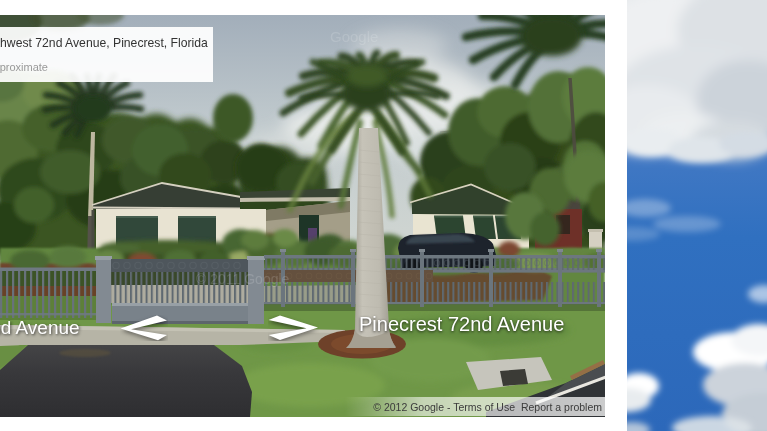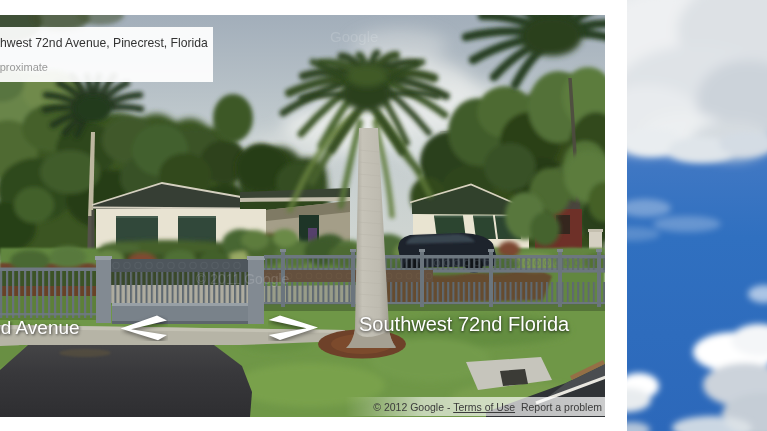--- a/index.html
+++ b/index.html
@@ -472,24 +472,24 @@
 <div class="ovl" style="left:-31px;top:303px;font-size:19px;line-height:19px;color:#fff;white-space:nowrap;text-shadow:1px 1px 3px rgba(0,0,0,0.7)">72nd Avenue</div>
 
 <svg class="ovl" style="left:120px;top:300px" width="48" height="26" viewBox="0 0 48 26">
       <path d="M0.5,13.5 L37,0.5 L47,5.5 L11,14.2 L47,20 L38,25.3 Z" fill="#fff" filter="drop-shadow(1px 2px 2px rgba(0,0,0,0.5))"></path>
     </svg>
 
 <svg class="ovl" style="left:268px;top:300px" width="51" height="26" viewBox="0 0 51 26">
       <path d="M50,12.5 L12,0.5 L0.5,5 L38.5,13.2 L0.5,20 L12,25 Z" fill="#fff" filter="drop-shadow(-1px 2px 2px rgba(0,0,0,0.5))"></path>
     </svg>
 
-<div class="ovl" style="left:359px;top:299px;font-size:20px;line-height:20px;color:#fff;white-space:nowrap;text-shadow:0 1px 3px rgba(0,0,0,0.75)">Southwest 72nd Florida</div>
+<div class="ovl" style="left:359px;top:299px;font-size:20px;line-height:20px;color:#fff;white-space:nowrap;text-shadow:0 1px 3px rgba(0,0,0,0.75)">Pinecrest 72nd Avenue</div>
 
 <div class="ovl" style="left:0;top:382px;width:605px;height:19px;background:linear-gradient(to right,rgba(255,255,255,0) 57%,rgba(255,255,255,0.6) 70%,rgba(255,255,255,0.75) 100%)">
-<div style="position:absolute;right:3px;top:4px;font-size:10.5px;color:#3b3b3b;white-space:nowrap">© 2012 Google - <span style="text-decoration:underline">Terms of Use</span>&nbsp; <span style="">Report a problem</span></div>
+<div style="position:absolute;right:3px;top:4px;font-size:10.5px;color:#3b3b3b;white-space:nowrap">© 2012 Google - <span style="">Terms of Use</span>&nbsp; <span style="">Report a problem</span></div>
 </div>
 </div>
 
 <div id="skybox">
 <svg width="140" height="431" viewBox="0 0 140 431">
 <defs>
 <linearGradient id="bsky" x1="0" y1="0" x2="0" y2="431" gradientUnits="userSpaceOnUse">
 <stop offset="0" stop-color="#e3e7ea"></stop>
           <stop offset="0.2" stop-color="#c3cedb"></stop>
           <stop offset="0.34" stop-color="#4379c4"></stop>

